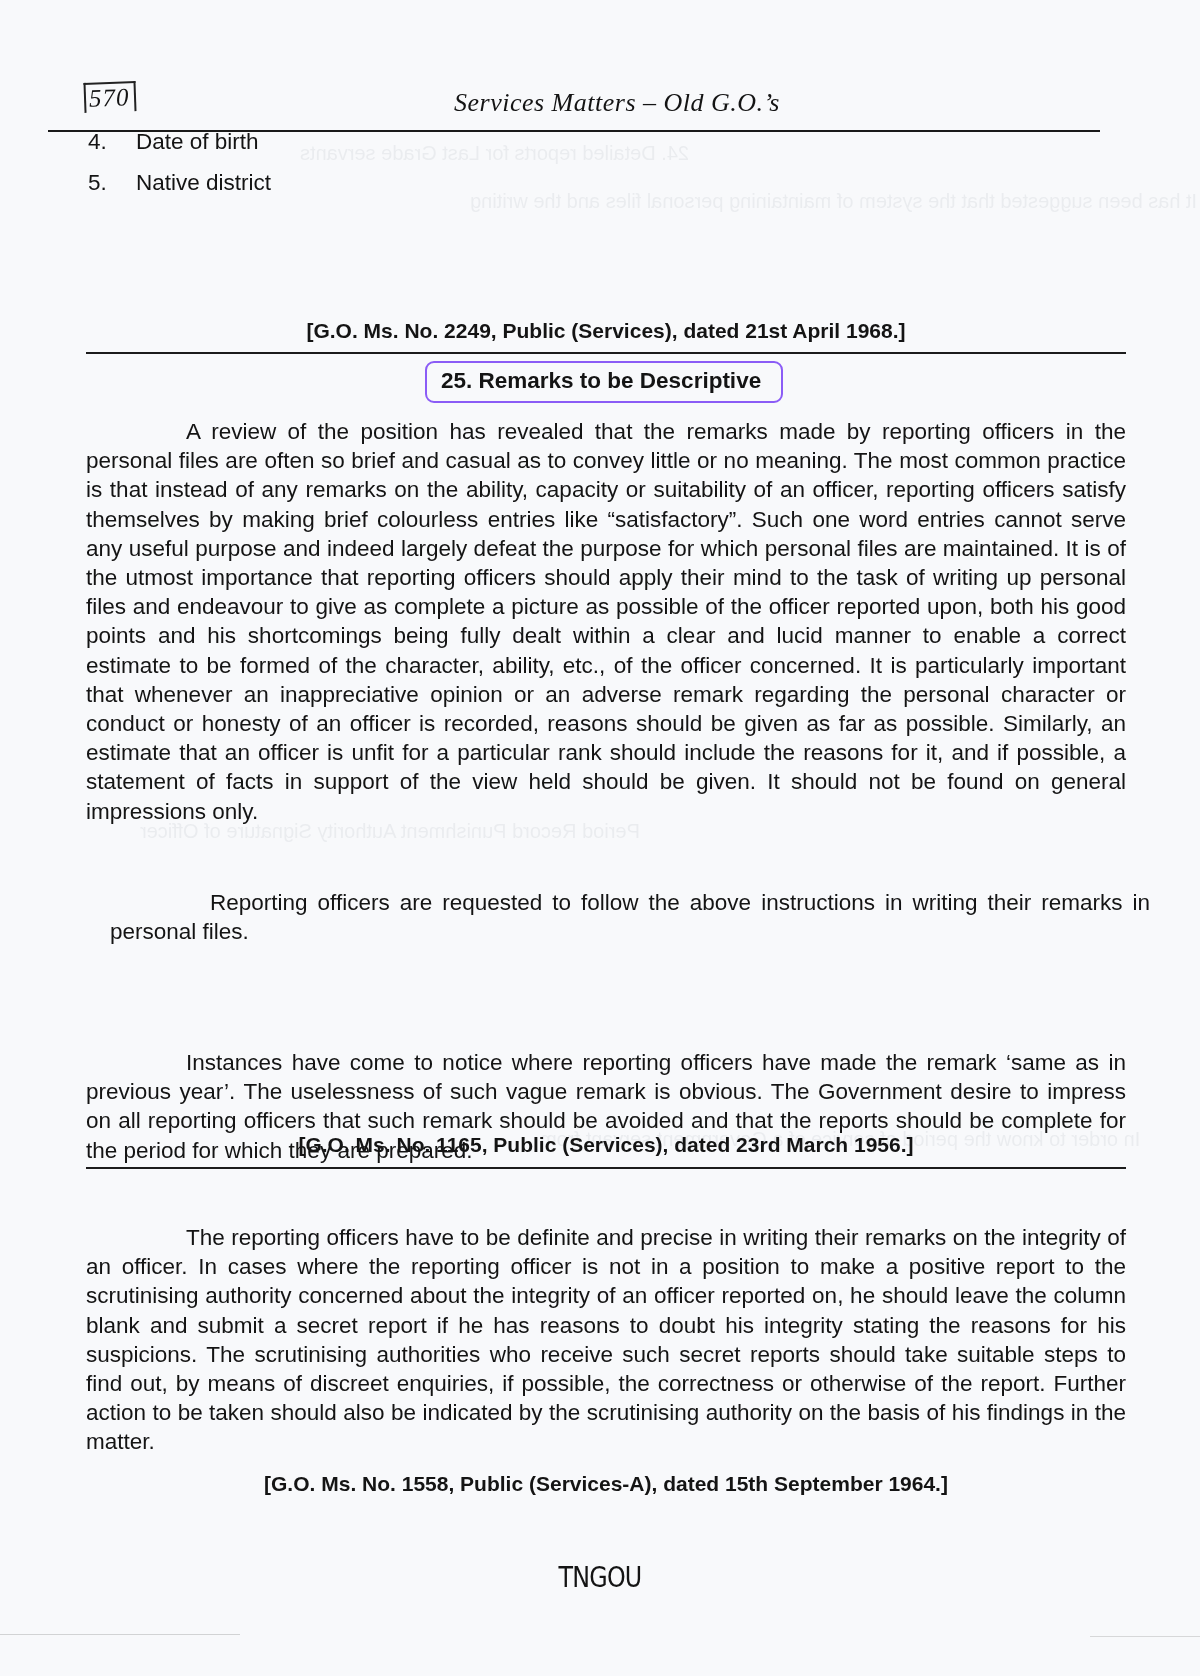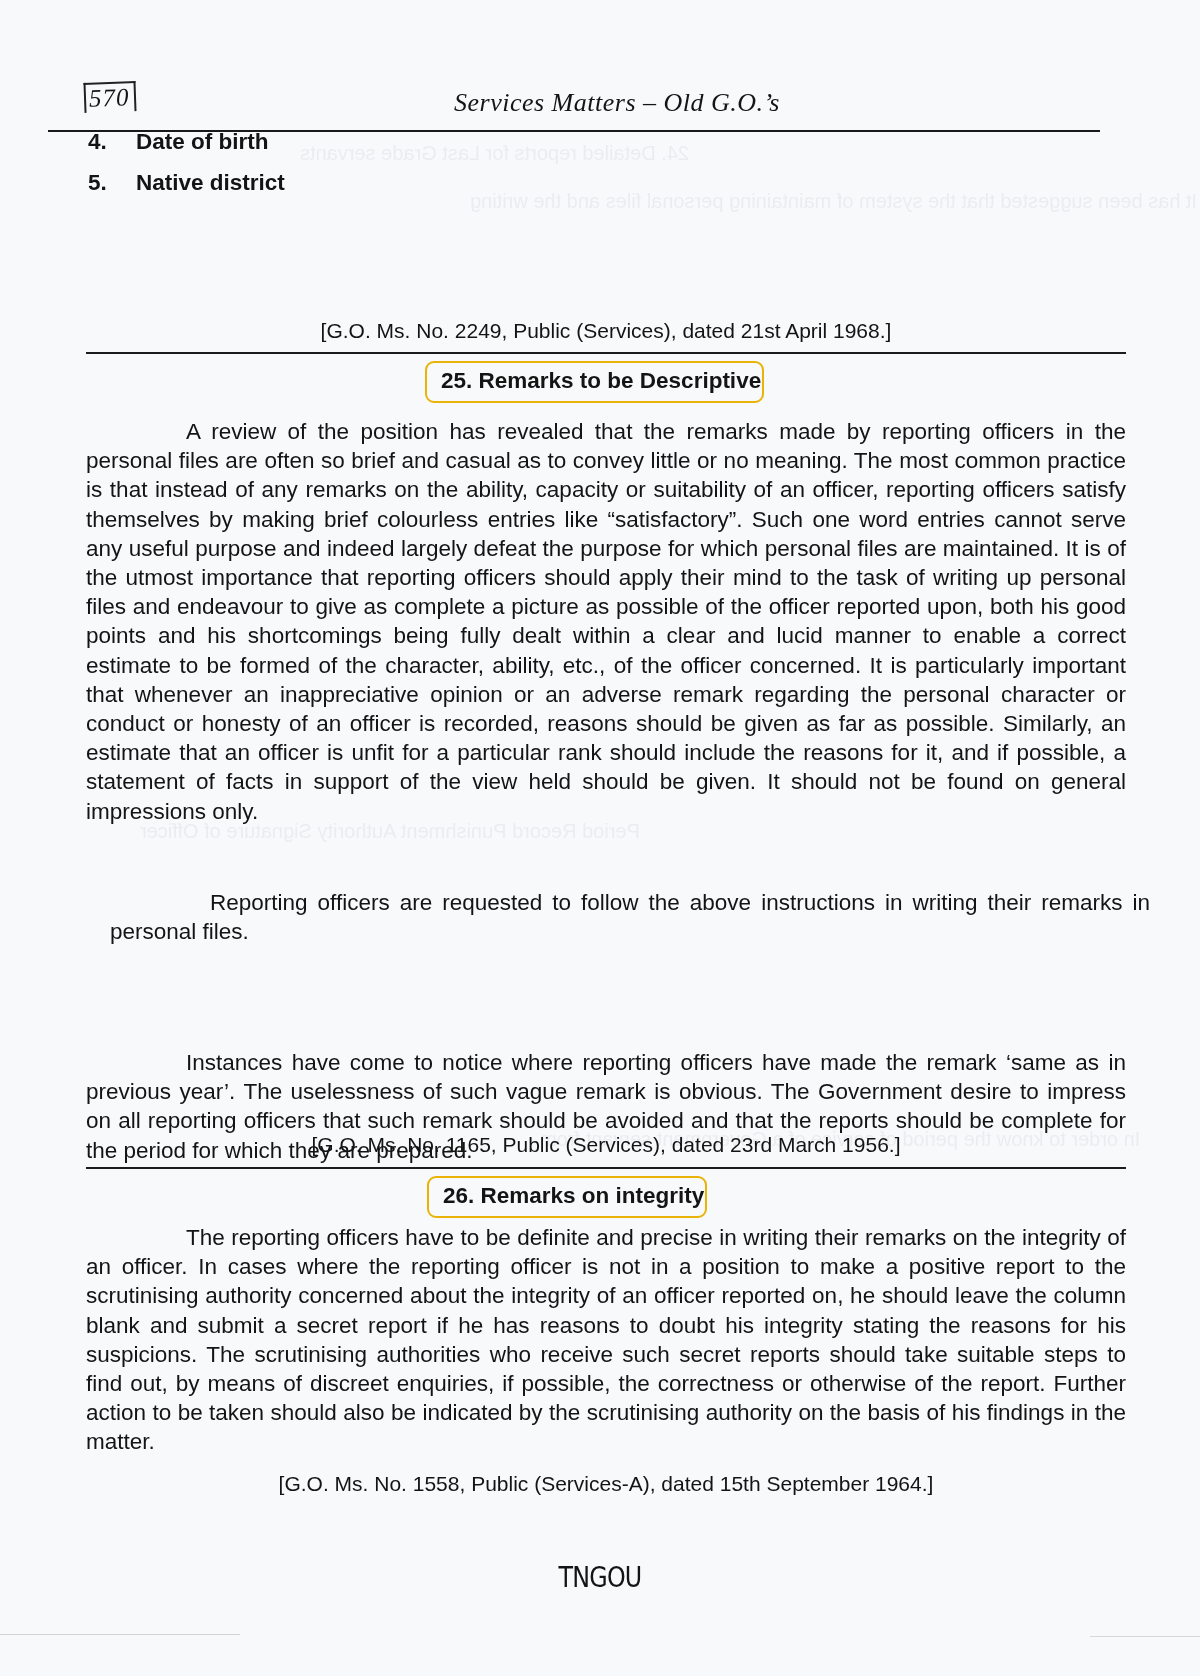--- a/index.html
+++ b/index.html
@@ -79,52 +79,51 @@
     text-align: justify;
     font-family: "Liberation Sans", sans-serif;
     transform-origin: left top;
   }
   .list-item {
     position: absolute;
     left: 88px;
     font-size: 22.5px;
     line-height: 30px;
     white-space: nowrap;
-    font-weight: bold;
   }
   .list-item .num {
     display: inline-block;
     width: 48px;
   }
   .indent { text-indent: 100px; }
   .citation {
     position: absolute;
     left: 86px;
     width: 1040px;
     text-align: center;
     font-size: 21px;
     line-height: 28px;
     white-space: nowrap;
   }
-  .citation.bold { font-weight: normal; }
+  .citation.bold { font-weight: bold; }
   .rule {
     position: absolute;
     left: 86px;
     width: 1040px;
     height: 2px;
     background: #1c1c1c;
   }
   .section-box {
     position: absolute;
-    border: 2px solid #eab308;
+    border: 2px solid #8b5cf6;
     border-radius: 9px;
     font-weight: bold;
     font-size: 22.5px;
     line-height: 30px;
-    padding: 3px 1px 5px 14px;
+    padding: 3px 20px 5px 14px;
     white-space: nowrap;
     background: transparent;
   }
   .footer-mark {
     position: absolute;
     left: 0;
     width: 1200px;
     top: 1560px;
     text-align: center;
     font-family: "DejaVu Sans", sans-serif;
@@ -176,21 +175,20 @@
   <div class="citation bold" style="top:317px;">[G.O. Ms. No. 2249, Public (Services), dated 21st April 1968.]</div>
   <div class="rule" style="top:352px;"></div>
 
   <div class="section-box" style="left:425px;top:361px;">25. Remarks to be Descriptive</div>
   <div class="text indent" style="top:417px;">A review of the position has revealed that the remarks made by reporting officers in the personal files are often so brief and casual as to convey little or no meaning. The most common practice is that instead of any remarks on the ability, capacity or suitability of an officer, reporting officers satisfy themselves by making brief colourless entries like “satisfactory”. Such one word entries cannot serve any useful purpose and indeed largely defeat the purpose for which personal files are maintained. It is of the utmost importance that reporting officers should apply their mind to the task of writing up personal files and endeavour to give as complete a picture as possible of the officer reported upon, both his good points and his shortcomings being fully dealt within a clear and lucid manner to enable a correct estimate to be formed of the character, ability, etc., of the officer concerned. It is particularly important that whenever an inappreciative opinion or an adverse remark regarding the personal character or conduct or honesty of an officer is recorded, reasons should be given as far as possible. Similarly, an estimate that an officer is unfit for a particular rank should include the reasons for it, and if possible, a statement of facts in support of the view held should be given. It should not be found on general impressions only.</div>
   <div class="text indent" style="top:888px;margin-left:24px;">Reporting officers are requested to follow the above instructions in writing their remarks in personal files.</div>
   <div class="text indent" style="top:1048px;">Instances have come to notice where reporting officers have made the remark ‘same as in previous year’. The uselessness of such vague remark is obvious. The Government desire to impress on all reporting officers that such remark should be avoided and that the reports should be complete for the period for which they are prepared.</div>
   <div class="citation bold" style="top:1131px;">[G.O. Ms. No. 1165, Public (Services), dated 23rd March 1956.]</div>
   <div class="rule" style="top:1167px;"></div>
 
-  <div class="section-box" style="left:427px;top:1176px;">26. Remarks on integrity</div>
   <div class="text indent" style="top:1223px;">The reporting officers have to be definite and precise in writing their remarks on the integrity of an officer. In cases where the reporting officer is not in a position to make a positive report to the scrutinising authority concerned about the integrity of an officer reported on, he should leave the column blank and submit a secret report if he has reasons to doubt his integrity stating the reasons for his suspicions. The scrutinising authorities who receive such secret reports should take suitable steps to find out, by means of discreet enquiries, if possible, the correctness or otherwise of the report. Further action to be taken should also be indicated by the scrutinising authority on the basis of his findings in the matter.</div>
   <div class="citation bold" style="top:1470px;">[G.O. Ms. No. 1558, Public (Services-A), dated 15th September 1964.]</div>
 
   <div class="footer-mark">TNGOU</div>
 
   <div class="scan-edge"></div>
   <div class="scan-edge2"></div>
 </div>
 
 </body></html>

